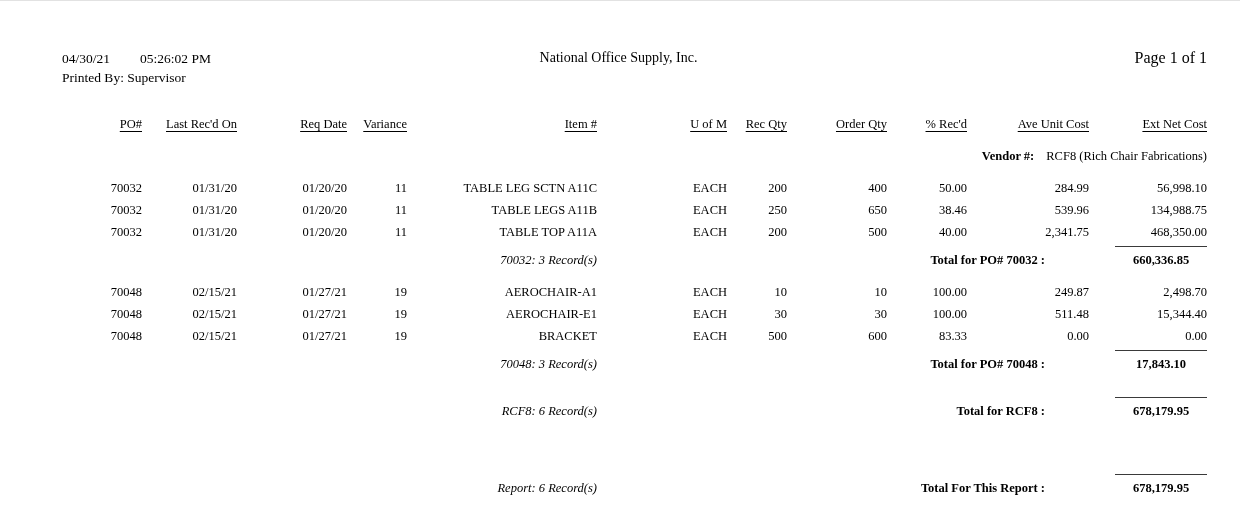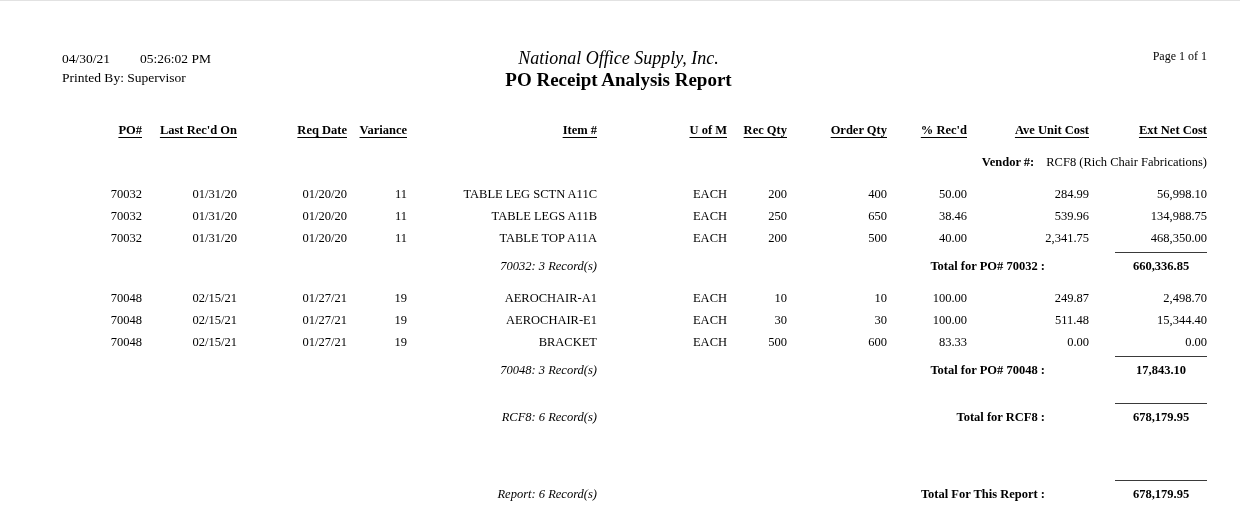--- a/index.html
+++ b/index.html
@@ -14,42 +14,42 @@
     font-size: 13px;
   }
   .report-header {
     display: grid;
     grid-template-columns: 280px 1fr 280px;
     align-items: start;
   }
   .hdr-left { text-align: left; line-height: 19px; font-size: 13.5px; margin-left: 32px; }
   .hdr-left .time { margin-left: 30px; }
   .hdr-center { text-align: center; }
-  .company { font-size: 18px; line-height: 18px; font-style: italic; }
+  .company { font-size: 14px; line-height: 18px; }
   .report-title { font-size: 19px; font-weight: bold; line-height: 26px; }
-  .hdr-right { text-align: right; font-size: 12px; }
+  .hdr-right { text-align: right; font-size: 16px; }
 
   table.report {
     width: 1177px;
     border-collapse: collapse;
     table-layout: fixed;
     margin-top: 26px;
     font-size: 12.5px;
   }
   th, td {
     font-weight: normal;
     vertical-align: bottom;
     padding: 0;
     line-height: 22px;
     white-space: nowrap;
     overflow: hidden;
   }
   thead th { padding-bottom: 8px; }
   th .hu {
-    font-weight: bold;
+    font-weight: normal;
     text-decoration: underline;
     text-underline-offset: 3px;
     margin-top: 48px;
   }
   .al { text-align: right; }
   .num { text-align: right; }
   .pad-l8  { padding-left: 8px; }
   .pad-l10 { padding-left: 10px; }
   .vendor-cell { padding: 2px 0 10px 0; }
   .vendor-label { font-weight: bold; }
@@ -73,21 +73,20 @@
 
 <div class="report-header">
   <div class="hdr-left">
     <div>
       <span class="date">04/30/21</span><span class="time">05:26:02 PM</span>
     </div>
     <div>Printed By: Supervisor</div>
   </div>
   <div class="hdr-center">
     <div class="company">National Office Supply, Inc.</div>
-    <div class="report-title">PO Receipt Analysis Report</div>
   </div>
   <div class="hdr-right">Page 1 of 1</div>
 </div>
 
 <table class="report">
   <colgroup>
     <col style="width:112px">
       <col style="width:95px">
       <col style="width:110px">
       <col style="width:60px">

